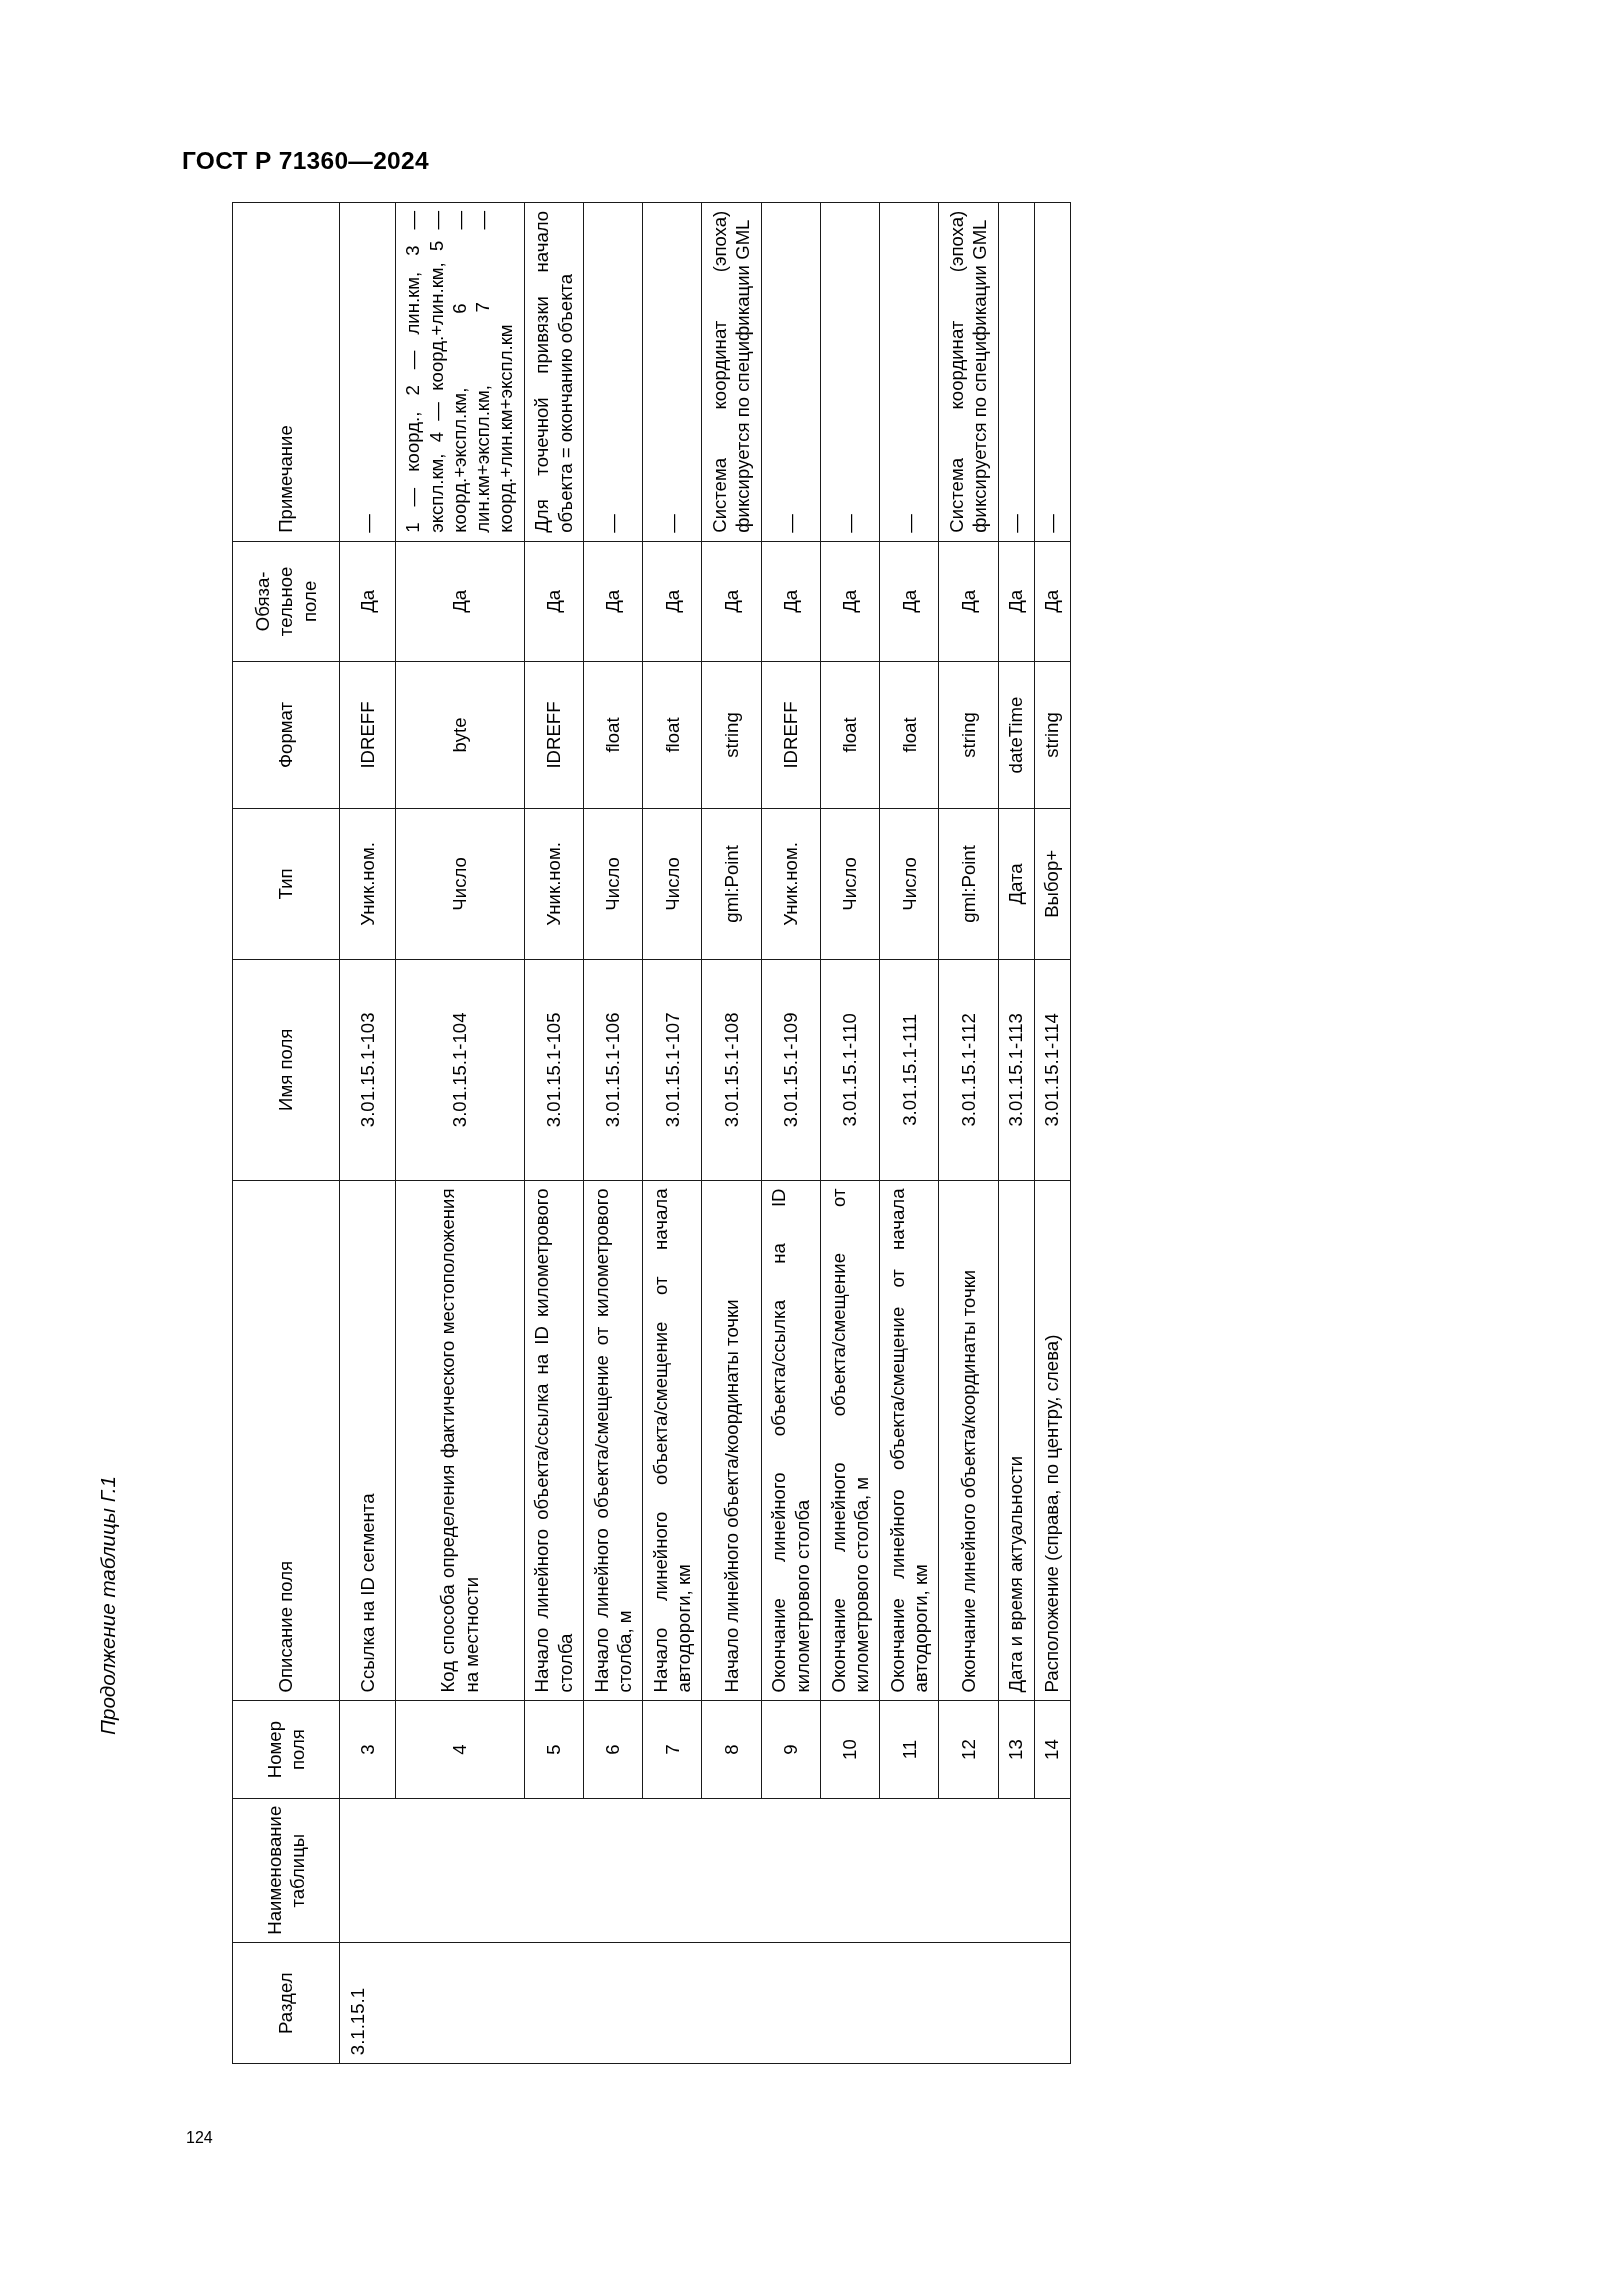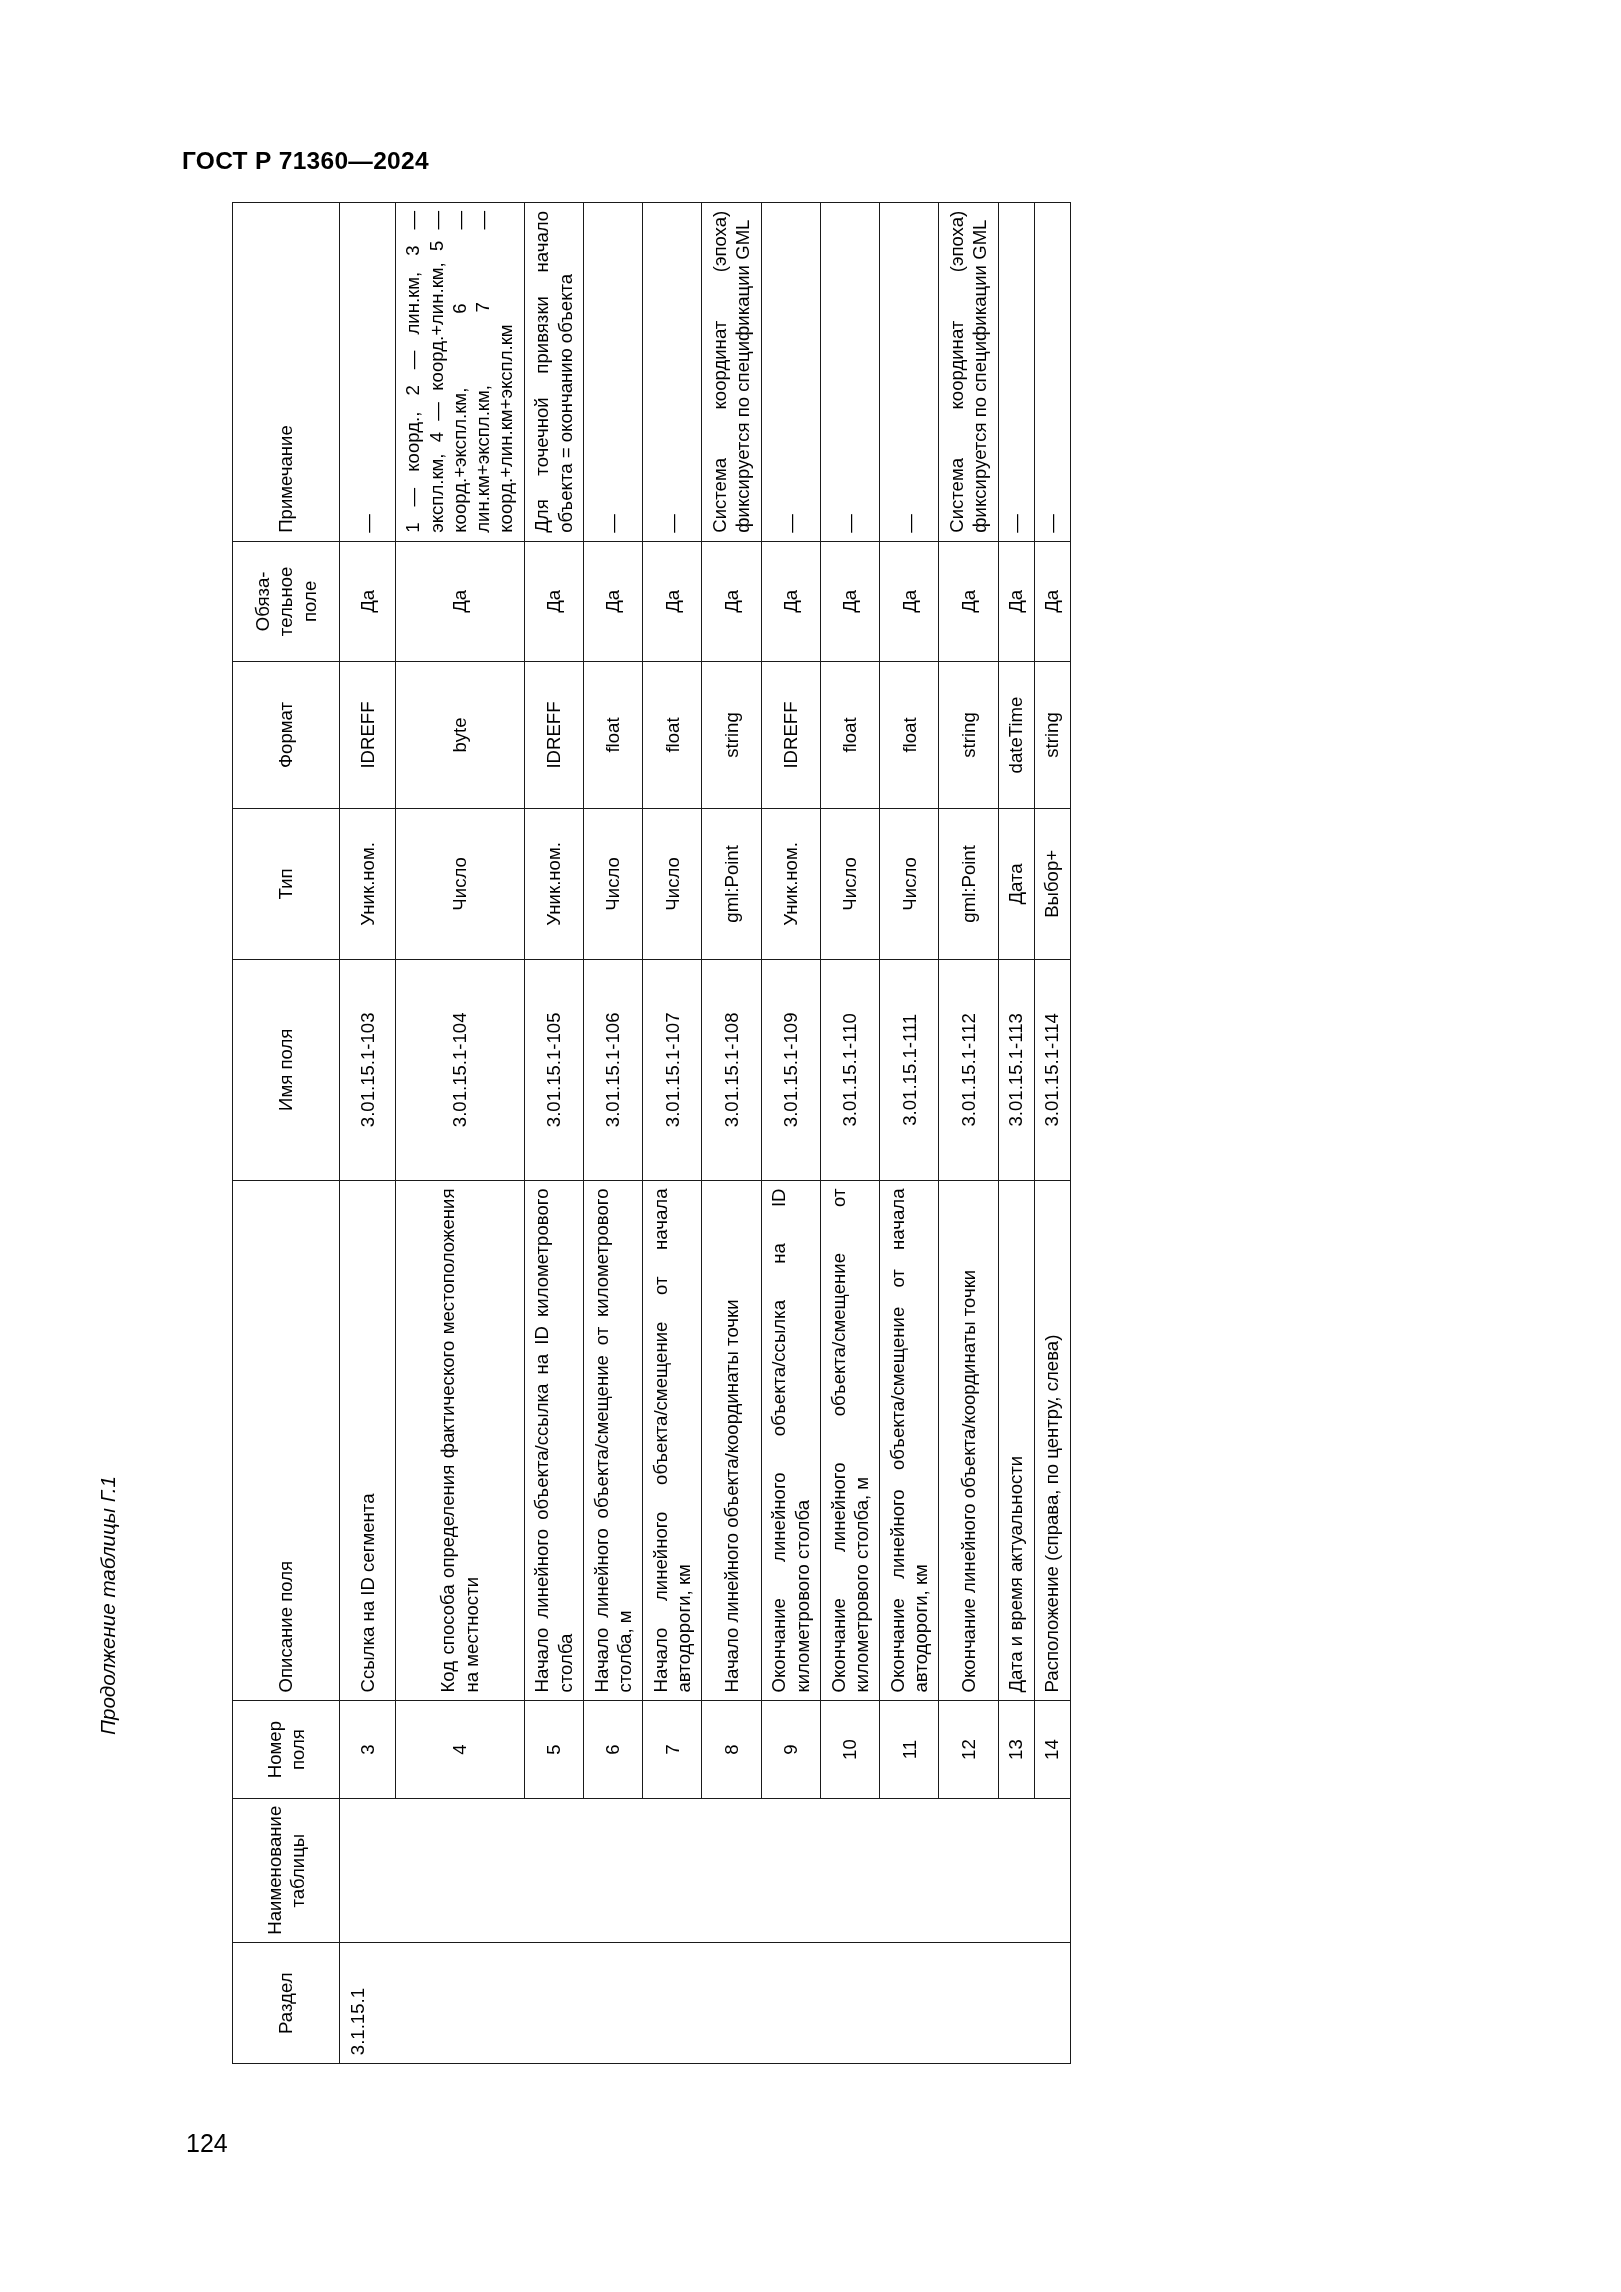--- a/index.html
+++ b/index.html
@@ -30,21 +30,21 @@
     top: 147px;
     font-size: 24.5px;
     font-weight: bold;
     letter-spacing: 0.3px;
   }
 
   .page-number {
     position: absolute;
     left: 186px;
     top: 2129px;
-    font-size: 25px;
+    font-size: 16px;
   }
 
   
   .rot-wrap {
     position: absolute;
     left: 0;
     top: 0;
     width: 1621px;
     height: 2293px;
   }

